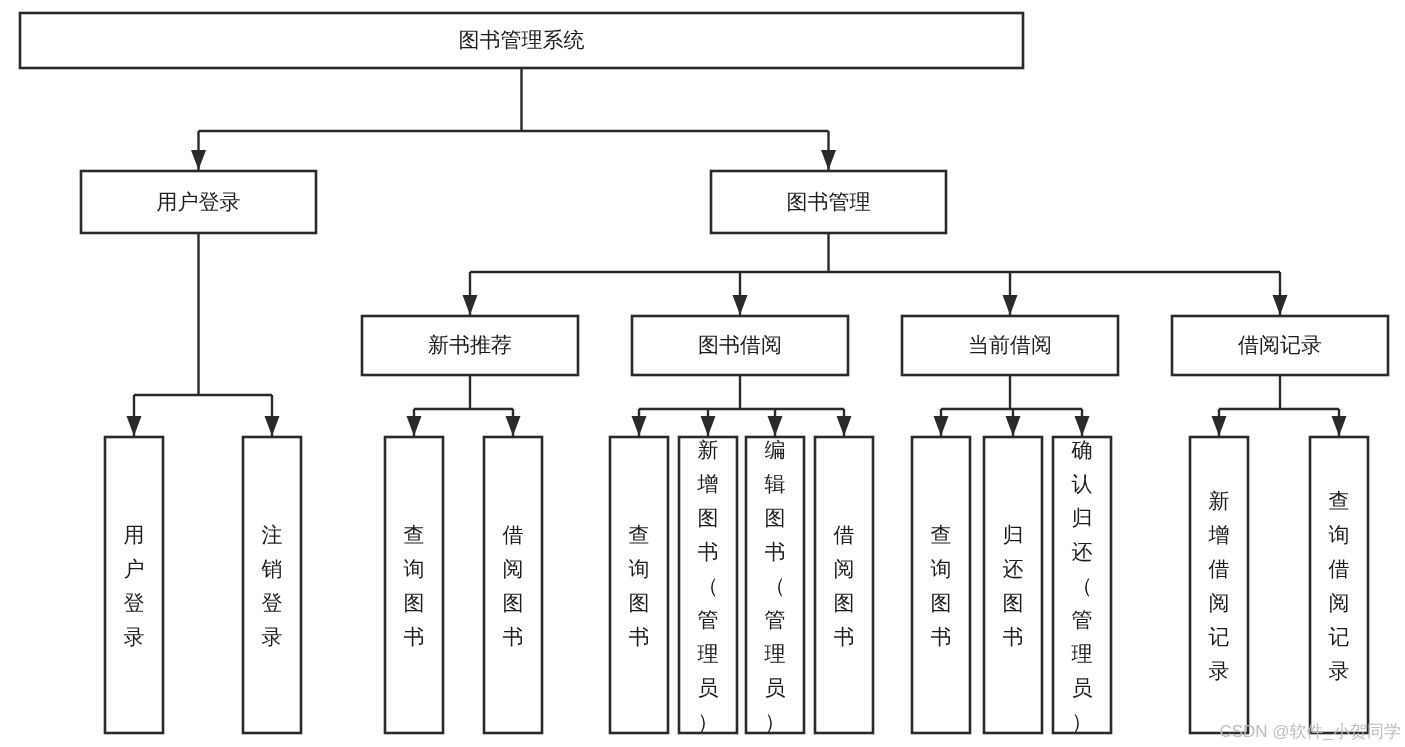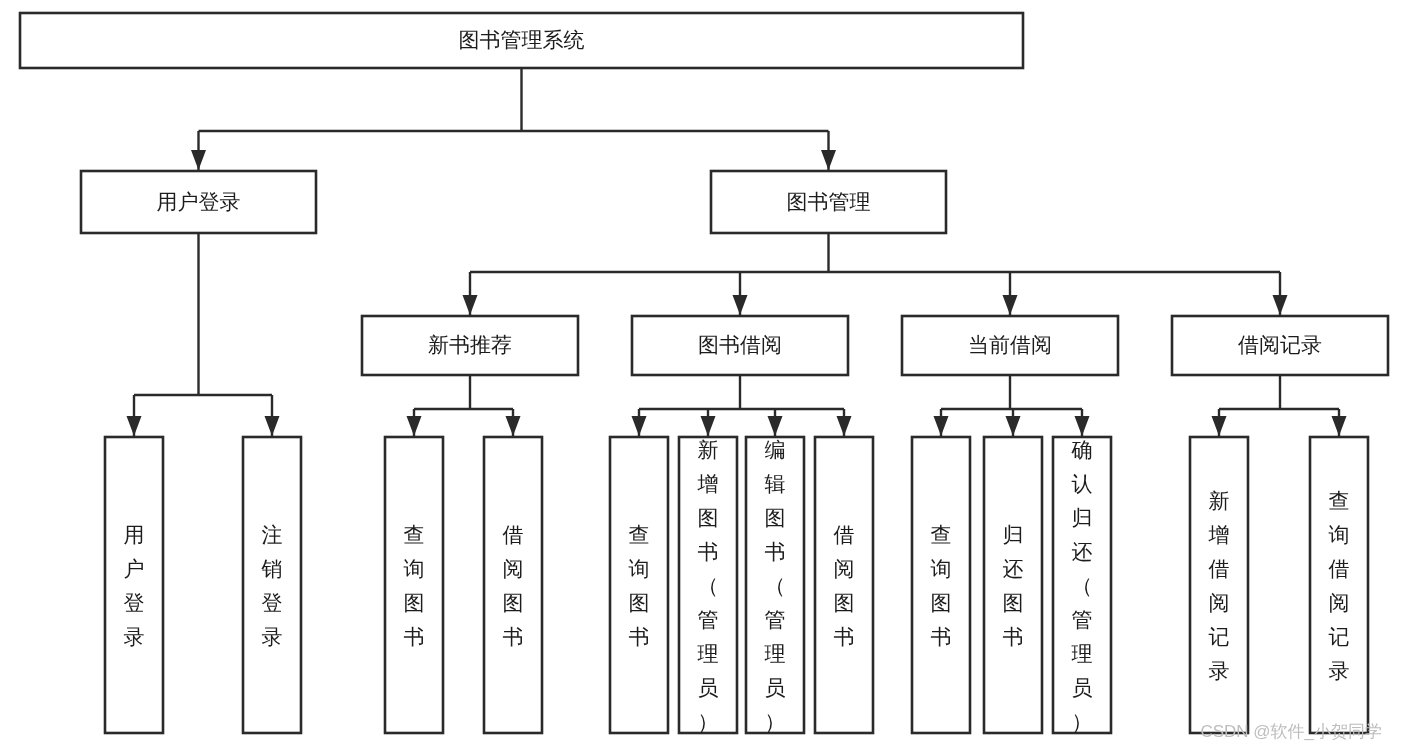--- a/index.html
+++ b/index.html
@@ -41,21 +41,21 @@
     stroke: #2a2a2a;
     stroke-width: 2.4;
     fill: none;
   }
   .arrow-head {
     fill: #2a2a2a;
     stroke: none;
   }
   .watermark {
     position: absolute;
-    right: 23px;
+    right: 4px;
     bottom: 4px;
     font-family: "Liberation Sans", "DejaVu Sans", sans-serif;
     font-size: 17px;
     color: #bdbdbd;
     white-space: nowrap;
     pointer-events: none;
     user-select: none;
   }
 </style>
 </head>

